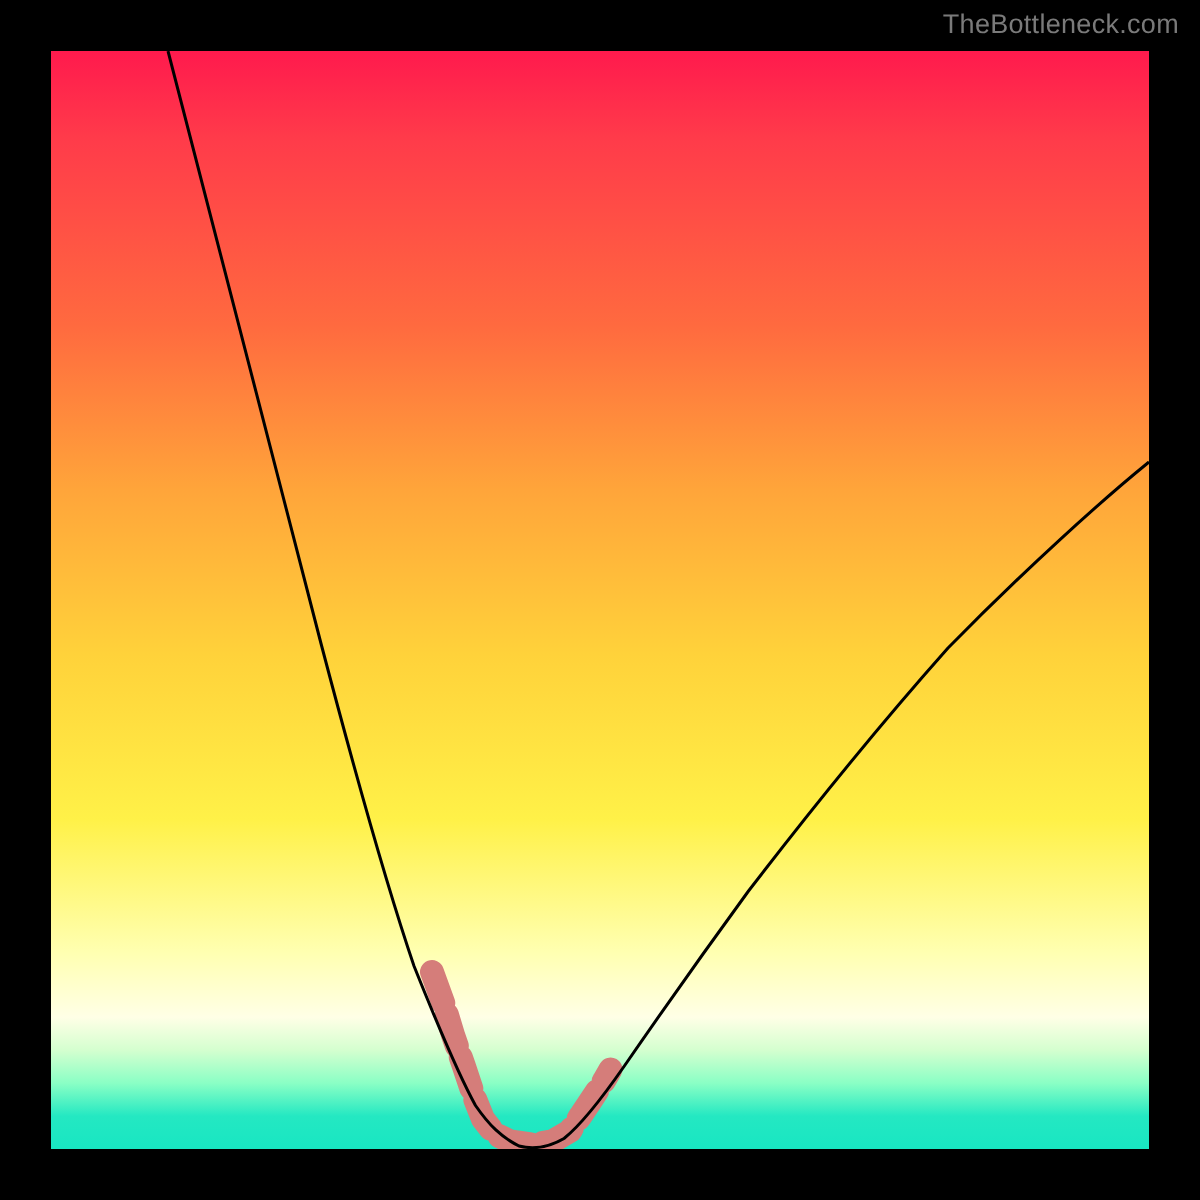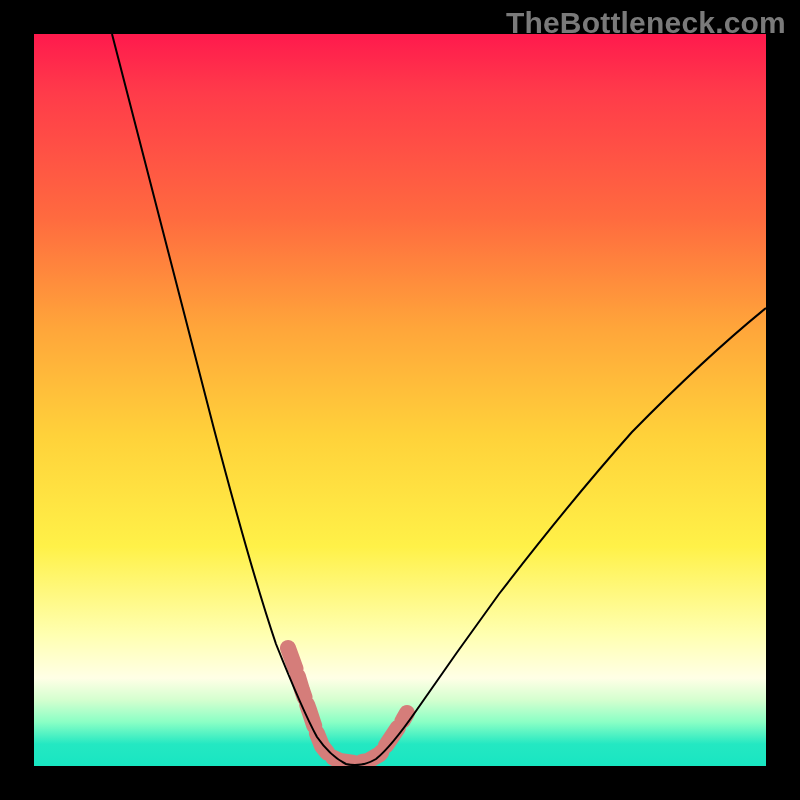--- a/index.html
+++ b/index.html
@@ -39,22 +39,22 @@
       #d4ffcf 91%,
       #8affc5 94%,
       #24e8c2 97%,
       #18e6c2 100%
     );
   }
   .watermark {
     position: absolute;
     top: 6px;
     right: 14px;
-    font-size: 30px;
-    font-weight: 700;
+    font-size: 18px;
+    font-weight: 400;
     color: #7a7a7a;
     letter-spacing: 0.2px;
     user-select: none;
   }
   svg.curves {
     position: absolute;
     left: 0;
     top: 0;
   }
 </style>

